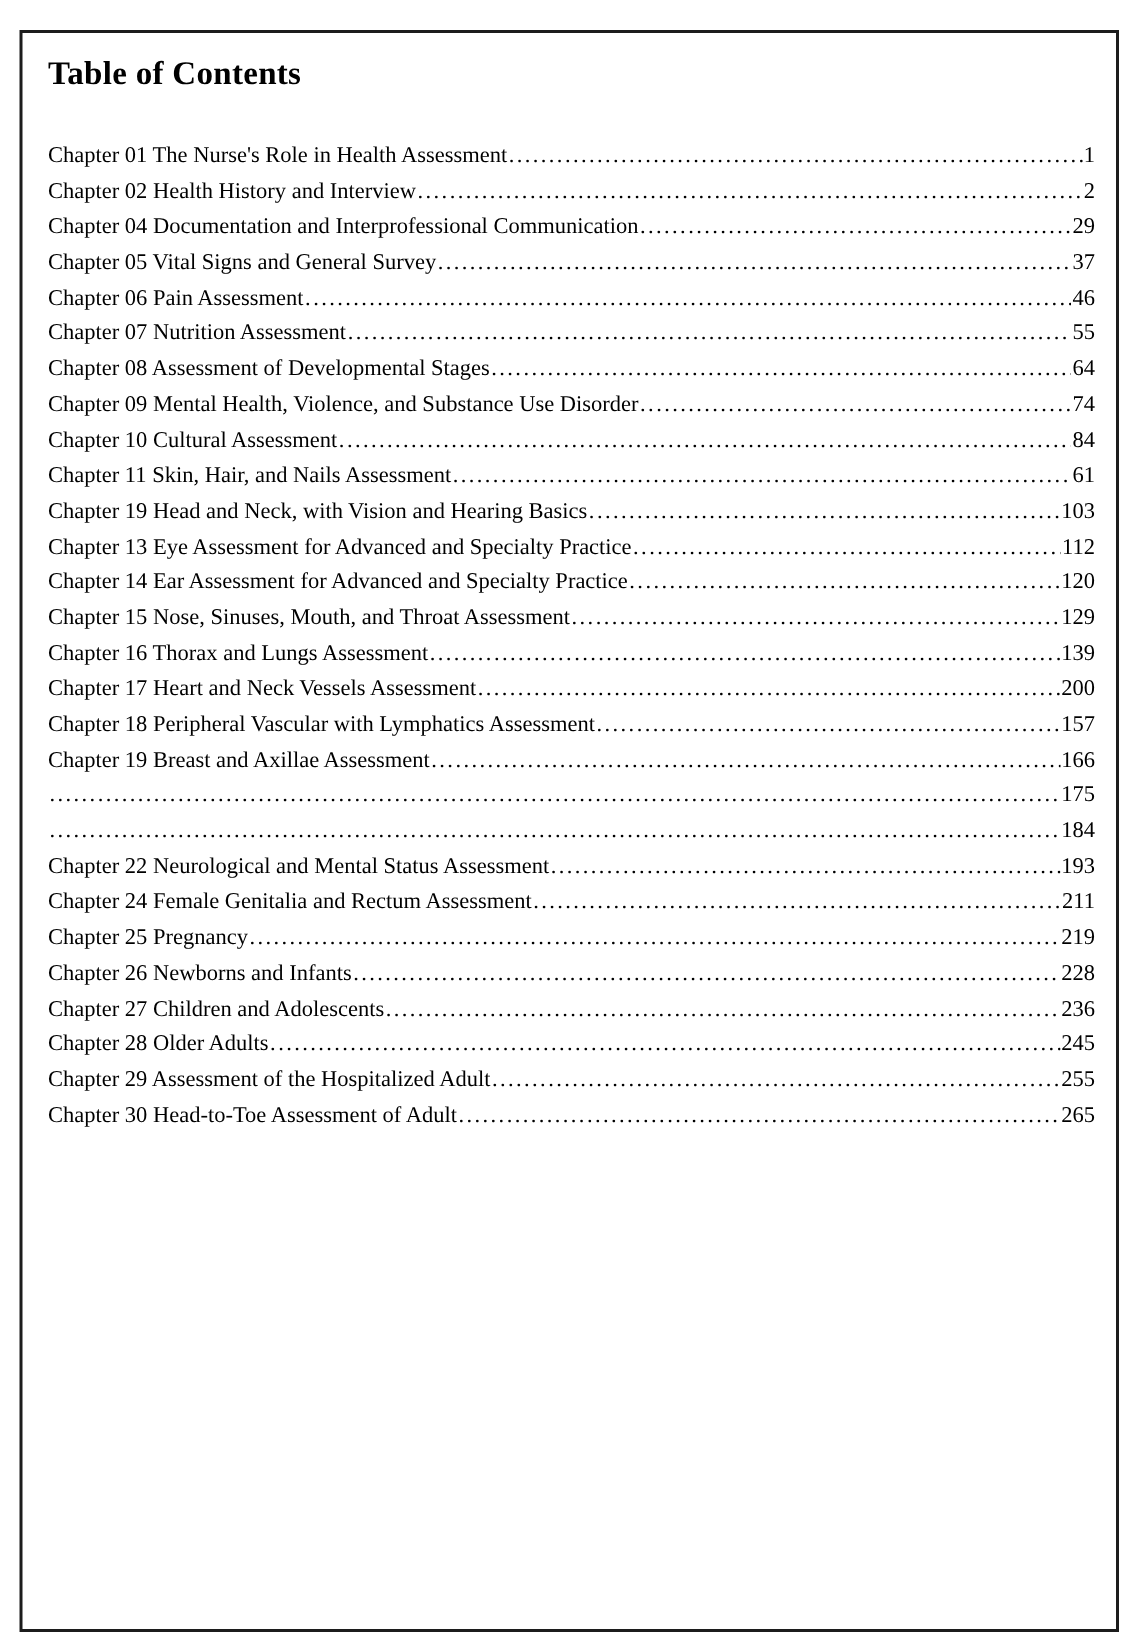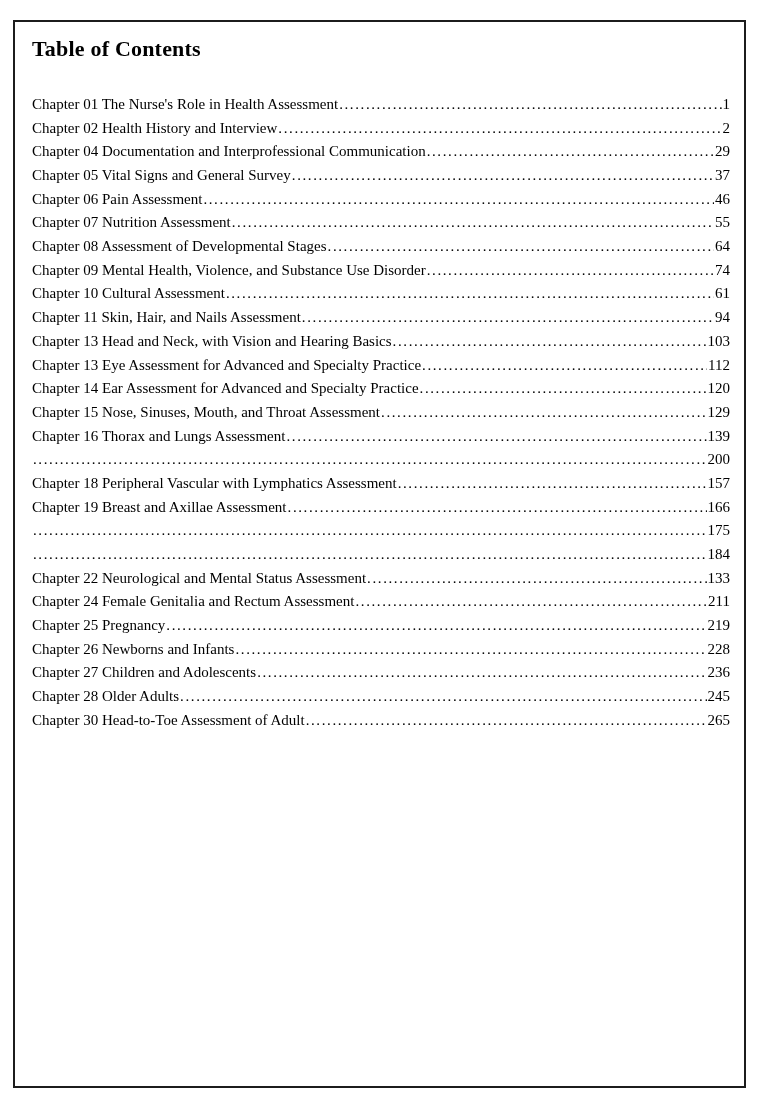--- a/index.html
+++ b/index.html
@@ -32,21 +32,21 @@
     font-weight: bold;
     line-height: 26px;
     margin: 0;
     letter-spacing: 0.2px;
   }
   .toc-list {
     margin-top: 31px;
   }
   .toc-entry {
     display: flex;
-    align-items: flex-end;
+    align-items: flex-start;
     font-size: 15px;
     height: 23.7px;
     line-height: 23.7px;
     white-space: nowrap;
   }
   .entry-label {
     flex: 0 0 auto;
     white-space: nowrap;
   }
   .dots {
@@ -109,29 +109,29 @@
           <span class="pagenum">64</span>
         </div>
         <div class="toc-entry">
           <span class="entry-label">Chapter 09 Mental Health, Violence, and Substance Use Disorder</span>
           <span class="dots"></span>
           <span class="pagenum">74</span>
         </div>
         <div class="toc-entry">
           <span class="entry-label">Chapter 10 Cultural Assessment</span>
           <span class="dots"></span>
+          <span class="pagenum">84</span>
+        </div>
+        <div class="toc-entry">
+          <span class="entry-label">Chapter 11 Skin, Hair, and Nails Assessment</span>
+          <span class="dots"></span>
           <span class="pagenum">61</span>
         </div>
         <div class="toc-entry">
-          <span class="entry-label">Chapter 11 Skin, Hair, and Nails Assessment</span>
-          <span class="dots"></span>
-          <span class="pagenum">94</span>
-        </div>
-        <div class="toc-entry">
-          <span class="entry-label">Chapter 13 Head and Neck, with Vision and Hearing Basics</span>
+          <span class="entry-label">Chapter 19 Head and Neck, with Vision and Hearing Basics</span>
           <span class="dots"></span>
           <span class="pagenum">103</span>
         </div>
         <div class="toc-entry">
           <span class="entry-label">Chapter 13 Eye Assessment for Advanced and Specialty Practice</span>
           <span class="dots"></span>
           <span class="pagenum">112</span>
         </div>
         <div class="toc-entry">
           <span class="entry-label">Chapter 14 Ear Assessment for Advanced and Specialty Practice</span>
@@ -142,20 +142,21 @@
           <span class="entry-label">Chapter 15 Nose, Sinuses, Mouth, and Throat Assessment</span>
           <span class="dots"></span>
           <span class="pagenum">129</span>
         </div>
         <div class="toc-entry">
           <span class="entry-label">Chapter 16 Thorax and Lungs Assessment</span>
           <span class="dots"></span>
           <span class="pagenum">139</span>
         </div>
         <div class="toc-entry">
+          <span class="entry-label">Chapter 17 Heart and Neck Vessels Assessment</span>
           <span class="dots"></span>
           <span class="pagenum">200</span>
         </div>
         <div class="toc-entry">
           <span class="entry-label">Chapter 18 Peripheral Vascular with Lymphatics Assessment</span>
           <span class="dots"></span>
           <span class="pagenum">157</span>
         </div>
         <div class="toc-entry">
           <span class="entry-label">Chapter 19 Breast and Axillae Assessment</span>
@@ -166,21 +167,21 @@
           <span class="dots"></span>
           <span class="pagenum">175</span>
         </div>
         <div class="toc-entry">
           <span class="dots"></span>
           <span class="pagenum">184</span>
         </div>
         <div class="toc-entry">
           <span class="entry-label">Chapter 22 Neurological and Mental Status Assessment</span>
           <span class="dots"></span>
-          <span class="pagenum">133</span>
+          <span class="pagenum">193</span>
         </div>
         <div class="toc-entry">
           <span class="entry-label">Chapter 24 Female Genitalia and Rectum Assessment</span>
           <span class="dots"></span>
           <span class="pagenum">211</span>
         </div>
         <div class="toc-entry">
           <span class="entry-label">Chapter 25 Pregnancy</span>
           <span class="dots"></span>
           <span class="pagenum">219</span>
@@ -192,20 +193,25 @@
         </div>
         <div class="toc-entry">
           <span class="entry-label">Chapter 27 Children and Adolescents</span>
           <span class="dots"></span>
           <span class="pagenum">236</span>
         </div>
         <div class="toc-entry">
           <span class="entry-label">Chapter 28 Older Adults</span>
           <span class="dots"></span>
           <span class="pagenum">245</span>
+        </div>
+        <div class="toc-entry">
+          <span class="entry-label">Chapter 29 Assessment of the Hospitalized Adult</span>
+          <span class="dots"></span>
+          <span class="pagenum">255</span>
         </div>
         <div class="toc-entry">
           <span class="entry-label">Chapter 30 Head-to-Toe Assessment of Adult</span>
           <span class="dots"></span>
           <span class="pagenum">265</span>
         </div>
       </div>
   </div>
 </div>
 

